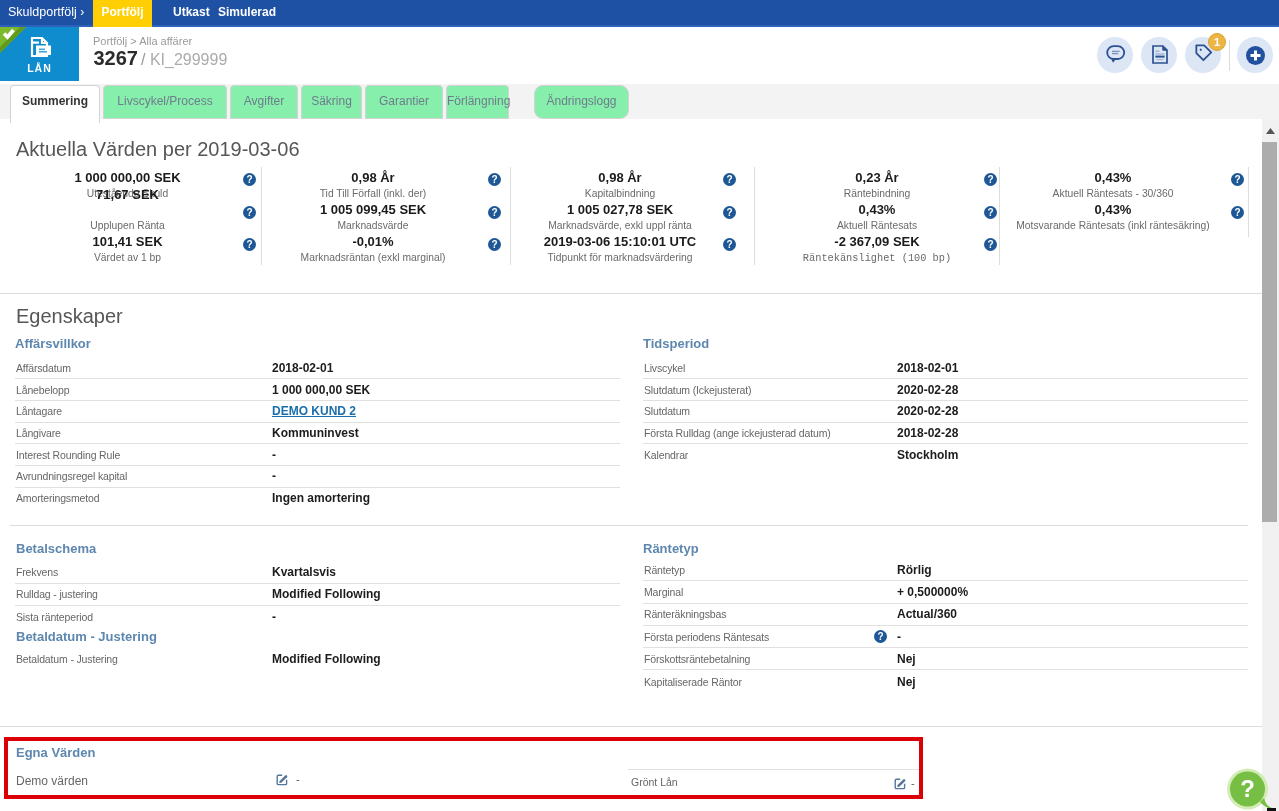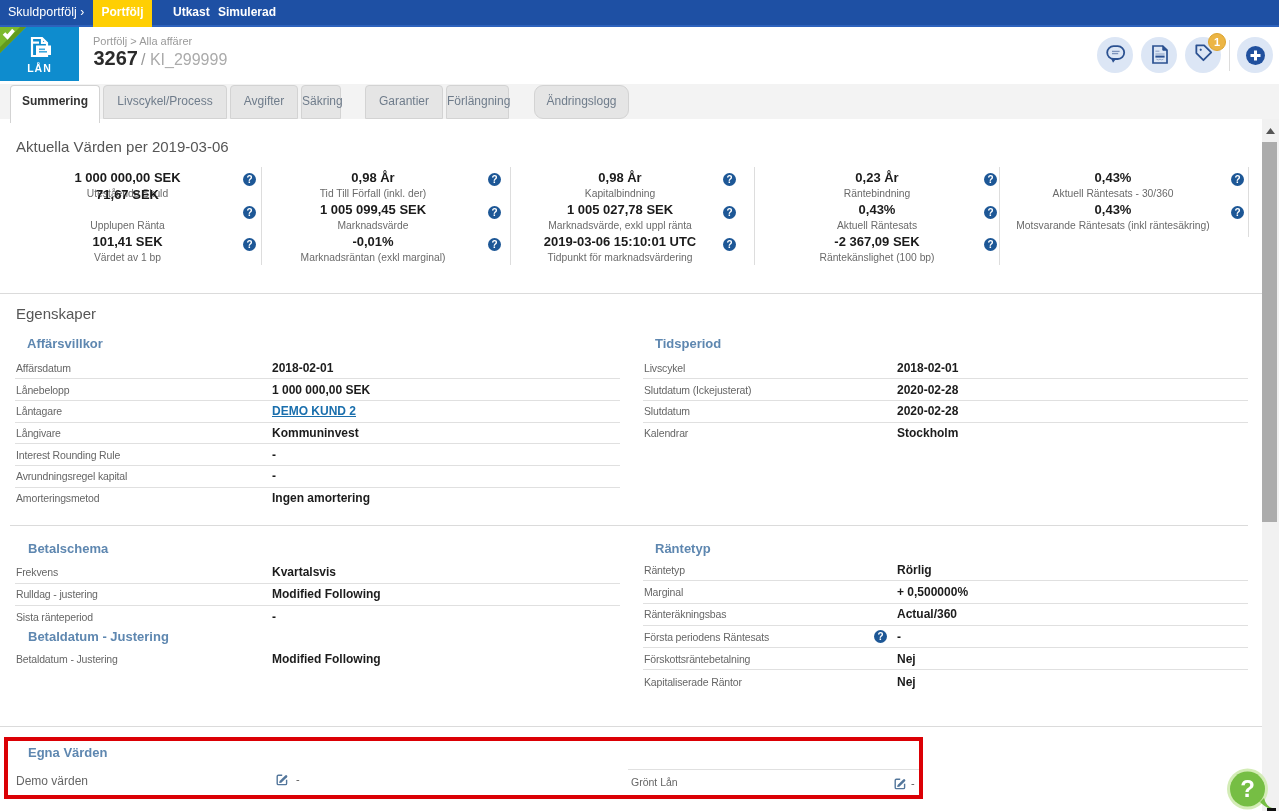--- a/index.html
+++ b/index.html
@@ -19,37 +19,37 @@
   #lantxt { position:absolute; left:0; top:35px; width:79px; text-align:center; color:#fff;
     font-weight:bold; font-size:10.5px; letter-spacing:1px; }
   #crumb { position:absolute; left:93px; top:35px; font-size:11px; color:#9A9A9A; }
   #bigid { position:absolute; left:93.5px; top:47px; font-size:20px; font-weight:bold; color:#2B2B2B; }
   #bigid .slash { font-weight:normal; color:#999; font-size:16px; margin-left:3px; }
   #bigid .sub { font-weight:normal; color:#ABABAB; font-size:16px; }
   .cbtn { position:absolute; top:37px; width:36px; height:36px; border-radius:50%;
     background:#DCE6F5; }
   
   #tabstrip { position:absolute; left:0; top:84px; width:1279px; height:35px; background:#F3F3F3; }
-  .tab { position:absolute; top:85px; height:34px; background:#e5e5e5; border:1px solid #D3D3D3;
+  .tab { position:absolute; top:85px; height:34px; background:#86efac; border:1px solid #D3D3D3;
     border-radius:4px 4px 0 0; color:#6F7C8B; font-size:12px;
     text-align:center; line-height:30px; }
   #tabactive { position:absolute; left:10px; top:85px; width:90px; height:38px; background:#fff;
     border:1px solid #D3D3D3; border-bottom:none; border-radius:4px 4px 0 0; color:#333;
     font-weight:bold; font-size:12px; text-align:center; line-height:30px; z-index:3; }
   
-  .h1 { position:absolute; font-size:15px; color:#565656; }
+  .h1 { position:absolute; font-size:20px; color:#565656; }
   .vcol { position:absolute; text-align:center; }
   .vcol .v { position:absolute; left:0; width:100%; font-size:13px; line-height:15px; font-weight:bold; color:#1B1B1B; }
   .vcol .l { position:absolute; left:0; width:100%; font-size:10.3px; line-height:12px; color:#6A6A6A; }
   .vsep { position:absolute; top:167px; width:1px; height:98px; background:#DDD; }
   .qi { position:absolute; width:13px; height:13px; border-radius:50%; background:#1D5796;
     color:#fff; font-size:10px; font-weight:bold; text-align:center; line-height:13px; }
   .hdiv { position:absolute; height:1px; background:#DBDBDB; }
   
-  .h2 { position:absolute; font-size:13px; font-weight:bold; color:#5E87B0;margin-left:12px; }
+  .h2 { position:absolute; font-size:13px; font-weight:bold; color:#5E87B0; }
   .tbl { position:absolute; width:605px; }
   .trow { position:relative; height:22.5px; border-bottom:1px solid #E0E0E0; }
   .t1 .trow { height:21.7px; }
   .t3 .trow { height:22.3px; }
   .trow.last { border-bottom:none; }
   .trow .tl { position:absolute; left:1px; top:50%; transform:translateY(-50%);
     font-size:10.5px; letter-spacing:-0.15px; color:#666; white-space:nowrap; }
   .trow .tv { position:absolute; top:50%; transform:translateY(-50%);
     font-size:12px; font-weight:bold; color:#1C1C1C; white-space:nowrap; }
   .tv a { color:#1A6FAD; }
@@ -118,21 +118,21 @@
 <div class="abs" style="left:1246px;top:46px;width:19px;height:19px;border-radius:50%;background:#20509E;"></div>
 <svg class="abs" style="left:1246px;top:46px;" width="19" height="19">
   <line x1="9.5" y1="4.5" x2="9.5" y2="14.5" stroke="#fff" stroke-width="3"></line>
   <line x1="4.5" y1="9.5" x2="14.5" y2="9.5" stroke="#fff" stroke-width="3"></line>
 </svg>
 <div class="abs" style="left:1208px;top:33px;width:18px;height:18px;border-radius:50%;background:#ECB544;border:1px solid #DCA42F;color:#fff;font-size:11px;font-weight:bold;text-align:center;line-height:16px;">1</div>
 
 <div id="tabstrip"></div>
 <div class="tab" style="left:103px;width:124px;">Livscykel/Process</div>
 <div class="tab" style="left:230px;width:68px;">Avgifter</div>
-<div class="tab" style="left:301px;width:40px;">Säkring</div>
+<div class="tab" style="left:301px;width:61px;">Säkring</div>
 <div class="tab" style="left:365px;width:78px;">Garantier</div>
 <div class="tab" style="left:446px;width:63px;">Förlängning</div>
 <div class="tab" style="left:534px;width:95px;border-radius:9px;">Ändringslogg</div>
 <div id="tabactive">Summering</div>
 
 <div class="h1" style="left:16px;top:137.5px;">Aktuella Värden per 2019-03-06</div>
 <div class="vsep" style="left:261px;"></div>
 <div class="vsep" style="left:510px;"></div>
 <div class="vsep" style="left:754px;"></div>
 <div class="vsep" style="left:999px;"></div>
@@ -161,21 +161,21 @@
   <div class="l" style="top:220px;">Marknadsvärde, exkl uppl ränta</div>
   <div class="v" style="top:234px;">2019-03-06 15:10:01 UTC</div>
   <div class="l" style="top:252px;">Tidpunkt för marknadsvärdering</div>
 </div>
 <div class="vcol" style="left:770px;top:0;width:214px;">
   <div class="v" style="top:170px;">0,23 År</div>
   <div class="l" style="top:188px;">Räntebindning</div>
   <div class="v" style="top:202px;">0,43%</div>
   <div class="l" style="top:220px;">Aktuell Räntesats</div>
   <div class="v" style="top:234px;">-2 367,09 SEK</div>
-  <div class="l" style="top:252px;">Räntekänslighet (100 bp)</div>
+  <div class="l" style="top:252px;font-family:Liberation Mono, monospace;">Räntekänslighet (100 bp)</div>
 </div>
 <div class="vcol" style="left:1006px;top:0;width:214px;">
   <div class="v" style="top:170px;">0,43%</div>
   <div class="l" style="top:188px;">Aktuell Räntesats - 30/360</div>
   <div class="v" style="top:202px;">0,43%</div>
   <div class="l" style="top:220px;">Motsvarande Räntesats (inkl räntesäkring)</div>
 </div>
 <div class="qi" style="left:243px;top:173px;">?</div>
 <div class="qi" style="left:243px;top:205.5px;">?</div>
 <div class="qi" style="left:243px;top:238px;">?</div>
@@ -234,20 +234,24 @@
       <span class="tv" style="left:254px;">2018-02-01</span>
     </div>
   <div class="trow">
       <span class="tl">Slutdatum (Ickejusterat)</span>
       <span class="tv" style="left:254px;">2020-02-28</span>
     </div>
   <div class="trow">
       <span class="tl">Slutdatum</span>
       <span class="tv" style="left:254px;">2020-02-28</span>
     </div>
+  <div class="trow">
+      <span class="tl">Första Rulldag (ange ickejusterad datum)</span>
+      <span class="tv" style="left:254px;">2018-02-28</span>
+    </div>
   <div class="trow last">
       <span class="tl">Kalendrar</span>
       <span class="tv" style="left:254px;">Stockholm</span>
     </div>
 </div>
 
 <div class="hdiv" style="left:10px;top:525px;width:1238px;"></div>
 
 <div class="h2" style="left:16px;top:541px;">Betalschema</div>
 <div class="h2" style="left:643px;top:541px;">Räntetyp</div>

